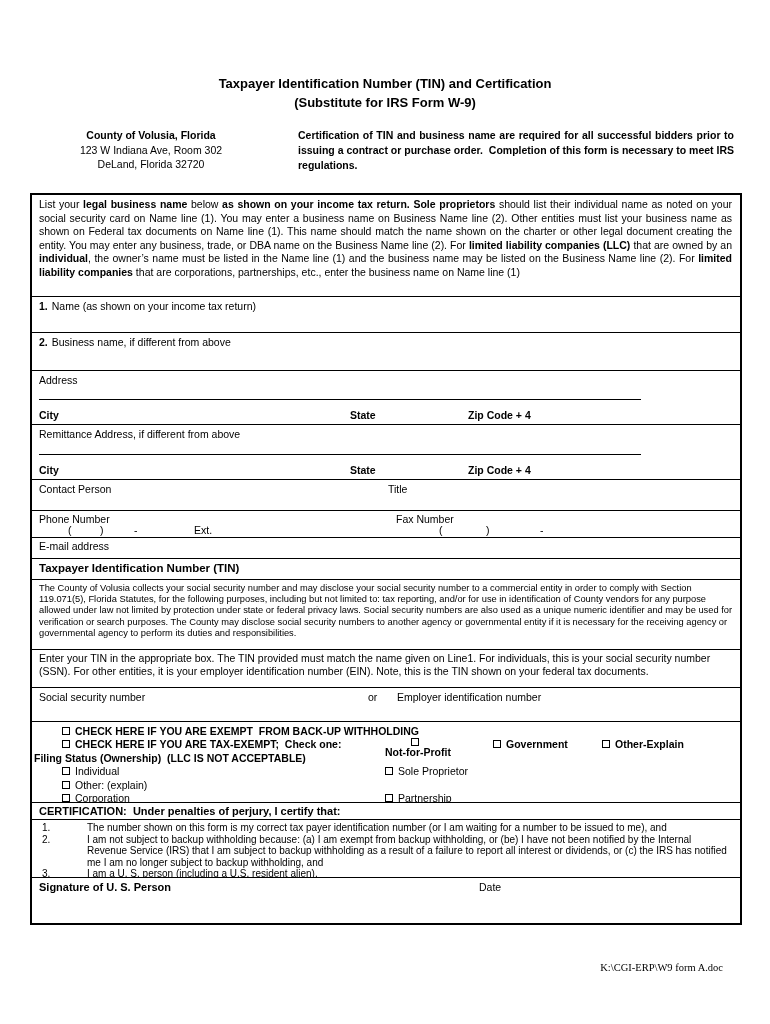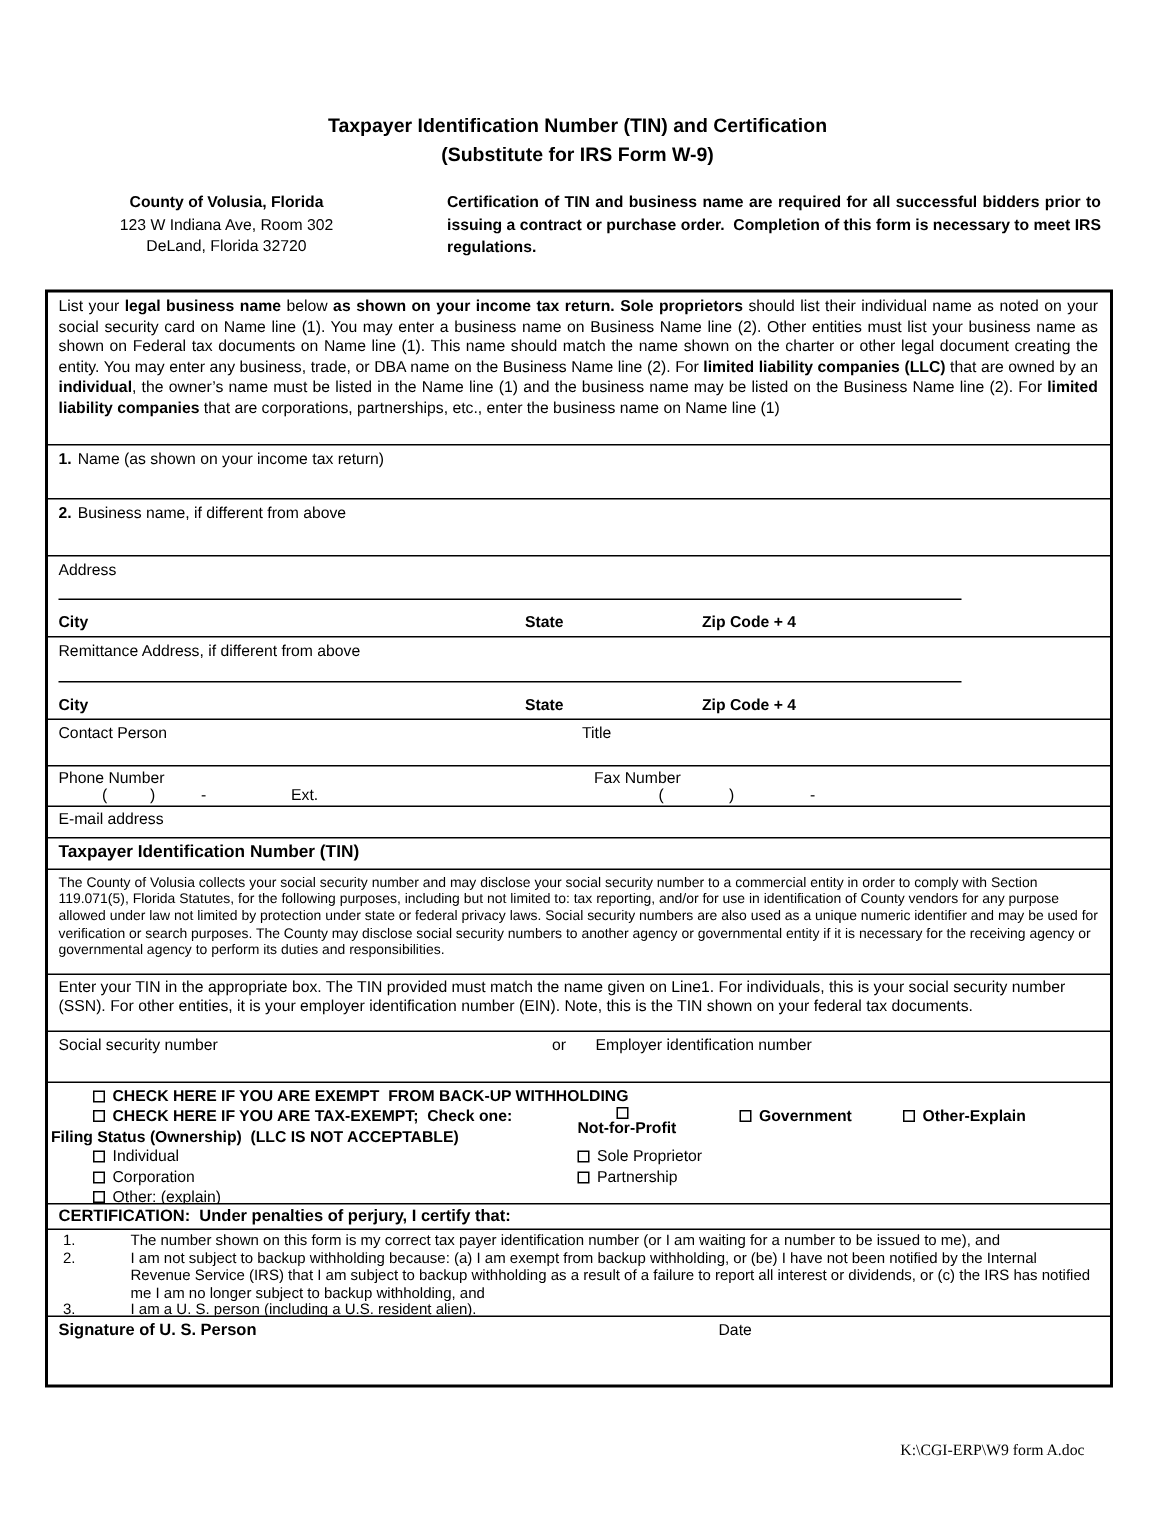--- a/index.html
+++ b/index.html
@@ -221,29 +221,29 @@
       <div class="ck-line">
         <span class="ck-item" style="left:30px;">
           <span class="checkbox"></span><span>Individual</span>
         </span>
         <span class="ck-item" style="left:353px;">
           <span class="checkbox"></span><span>Sole Proprietor</span>
         </span>
       </div>
       <div class="ck-line">
         <span class="ck-item" style="left:30px;">
+          <span class="checkbox"></span><span>Other: (explain)</span>
+        </span>
+      </div>
+      <div class="ck-line">
+        <span class="ck-item" style="left:30px;">
           <span class="checkbox"></span><span>Corporation</span>
         </span>
         <span class="ck-item" style="left:353px;">
           <span class="checkbox"></span><span>Partnership</span>
-        </span>
-      </div>
-      <div class="ck-line">
-        <span class="ck-item" style="left:30px;">
-          <span class="checkbox"></span><span>Other: (explain)</span>
         </span>
       </div>
     </div>
 
     <div class="row r-certhead pre">CERTIFICATION:  Under penalties of perjury, I certify that:</div>
 
     <div class="row r-certlist">
       <div class="cert-item">
         <span class="cert-num">1.</span>
         <span class="cert-text">The number shown on this form is my correct tax payer identification number (or I am waiting for a number to be issued to me), and</span>

